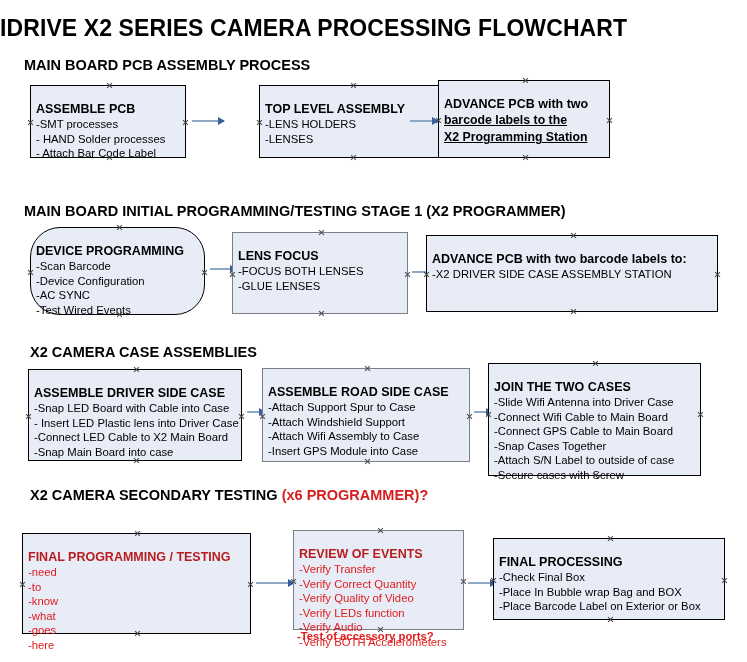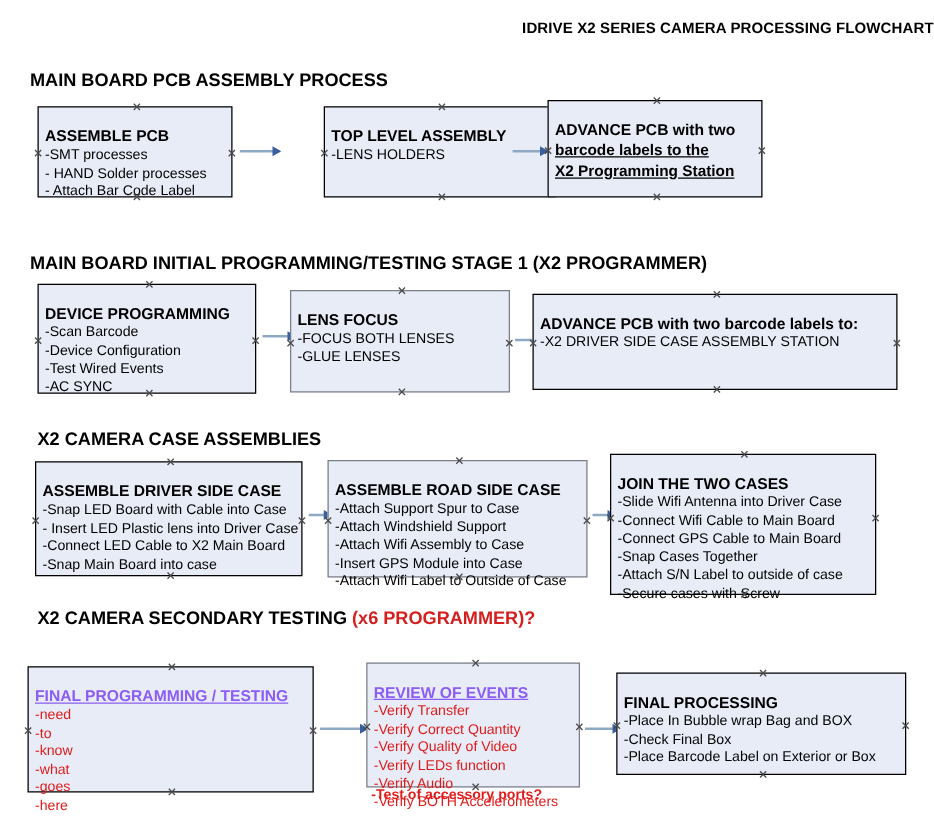--- a/index.html
+++ b/index.html
@@ -9,22 +9,22 @@
     font-family:"Liberation Sans", sans-serif;
     color:#000000;
     position:relative;
     overflow:hidden;
   }
   #canvas{position:absolute;left:0;top:0;width:747px;height:662px;}
 
   .doc-title{
     position:absolute;
     left:0;top:15px;width:747px;
-    text-align:right;
-    font-size:12px;
+    text-align:left;
+    font-size:23px;
     font-weight:bold;
     letter-spacing:.1px;
   }
 
   .section-head{
     position:absolute;
     font-size:14.5px;
     font-weight:bold;
     white-space:nowrap;
   }
@@ -45,21 +45,21 @@
     font-weight:bold;
     line-height:15px;
     white-space:nowrap;
   }
   .box .bx-line{
     font-size:11.3px;
     line-height:14.6px;
     white-space:nowrap;
   }
   .box.bold-body .bx-line{font-weight:bold;font-size:12.3px;line-height:17px;text-decoration:underline;}
-  .box.red .bx-title{color:#8b5cf6;text-decoration:underline;}
+  .box.red .bx-title{color:#b91c1c;}
   .box.red .bx-line{color:#e01b1b;}
 
   
   .handle{
     position:absolute;
     width:7px;height:7px;
     pointer-events:none;
   }
   .handle:before,.handle:after{
     content:"";position:absolute;left:0;top:3px;
@@ -104,46 +104,47 @@
     <span class="handle" style="left:75px;bottom:-4px;"></span>
     <span class="handle" style="left:-4px;top:33px;"></span>
     <span class="handle" style="right:-4px;top:33px;"></span>
   </div>
 
   <div class="arrow" style="left:192px;top:120px;width:32px;"></div>
 
   <div class="box" style="left:224px;top:85px;width:186px;height:73px;margin-left:35px;">
     <div class="bx-title">TOP LEVEL ASSEMBLY</div>
     <div class="bx-line">-LENS HOLDERS</div>
+    <div class="bx-line">-LENSES</div>
     <span class="handle" style="left:90px;top:-4px;"></span>
     <span class="handle" style="left:90px;bottom:-4px;"></span>
     <span class="handle" style="left:-4px;top:33px;"></span>
     <span class="handle" style="right:-4px;top:33px;"></span>
   </div>
 
   <div class="arrow" style="left:410px;top:120px;width:28px;"></div>
 
   <div class="box bold-body" style="left:438px;top:80px;width:172px;height:78px;">
     <div class="bx-title">ADVANCE PCB with two</div>
     <div class="bx-line">barcode labels to the</div>
     <div class="bx-line"> X2 Programming Station</div>
     <span class="handle" style="left:83px;top:-4px;"></span>
     <span class="handle" style="left:83px;bottom:-4px;"></span>
     <span class="handle" style="left:-4px;top:36px;"></span>
     <span class="handle" style="right:-4px;top:36px;"></span>
   </div>
 
   <div class="section-head" style="left:24px;top:203px;text-align:right;">MAIN BOARD INITIAL PROGRAMMING/TESTING STAGE 1 (X2 PROGRAMMER)</div>
 
-  <div class="box" style="left:30px;top:227px;width:175px;height:88px;">
+  <div class="box" style="left:30px;top:227px;width:175px;height:88px;border-radius:30px;">
     <div class="bx-title">DEVICE PROGRAMMING</div>
     <div class="bx-line">-Scan Barcode</div>
     <div class="bx-line">-Device Configuration</div>
+    <div class="bx-line">-AC SYNC</div>
     <div class="bx-line">-Test Wired Events</div>
-    <div class="bx-line">-AC SYNC</div>
     <span class="handle" style="left:85px;top:-4px;"></span>
     <span class="handle" style="left:85px;bottom:-4px;"></span>
     <span class="handle" style="left:-4px;top:41px;"></span>
     <span class="handle" style="right:-4px;top:41px;"></span>
   </div>
 
   <div class="arrow" style="left:210px;top:268px;width:26px;"></div>
 
   <div class="box gray-border" style="left:232px;top:232px;width:176px;height:82px;">
     <div class="bx-title">LENS FOCUS</div>
@@ -181,21 +182,20 @@
   </div>
 
   <div class="arrow" style="left:247px;top:411px;width:18px;"></div>
 
   <div class="box gray-border" style="left:262px;top:368px;width:208px;height:94px;">
     <div class="bx-title">ASSEMBLE ROAD SIDE CASE</div>
     <div class="bx-line">-Attach Support Spur to Case</div>
     <div class="bx-line">-Attach Windshield Support</div>
     <div class="bx-line">-Attach Wifi Assembly to Case</div>
     <div class="bx-line">-Insert GPS Module into Case</div>
-    <div class="bx-line">-Attach Wifi Label to Outside of Case</div>
     <span class="handle" style="left:101px;top:-4px;"></span>
     <span class="handle" style="left:101px;bottom:-4px;"></span>
     <span class="handle" style="left:-4px;top:44px;"></span>
     <span class="handle" style="right:-4px;top:44px;"></span>
   </div>
 
   <div class="arrow" style="left:474px;top:411px;width:18px;"></div>
 
   <div class="box" style="left:488px;top:363px;width:213px;height:113px;">
     <div class="bx-title">JOIN THE TWO CASES</div>
@@ -244,22 +244,22 @@
     <span class="handle" style="left:-4px;top:47px;"></span>
     <span class="handle" style="right:-4px;top:47px;"></span>
   </div>
 
   <div class="overflow-line" style="left:297px;top:629px;">-Test of accessory ports?</div>
 
   <div class="arrow" style="left:468px;top:582px;width:28px;"></div>
 
   <div class="box" style="left:493px;top:538px;width:232px;height:82px;">
     <div class="bx-title">FINAL PROCESSING</div>
+    <div class="bx-line"> -Check Final Box</div>
     <div class="bx-line">-Place In Bubble wrap Bag and BOX</div>
-    <div class="bx-line"> -Check Final Box</div>
     <div class="bx-line">-Place Barcode Label on Exterior or Box</div>
     <span class="handle" style="left:113px;top:-4px;"></span>
     <span class="handle" style="left:113px;bottom:-4px;"></span>
     <span class="handle" style="left:-4px;top:38px;"></span>
     <span class="handle" style="right:-4px;top:38px;"></span>
   </div>
 
 </div>
 
 </body></html>

